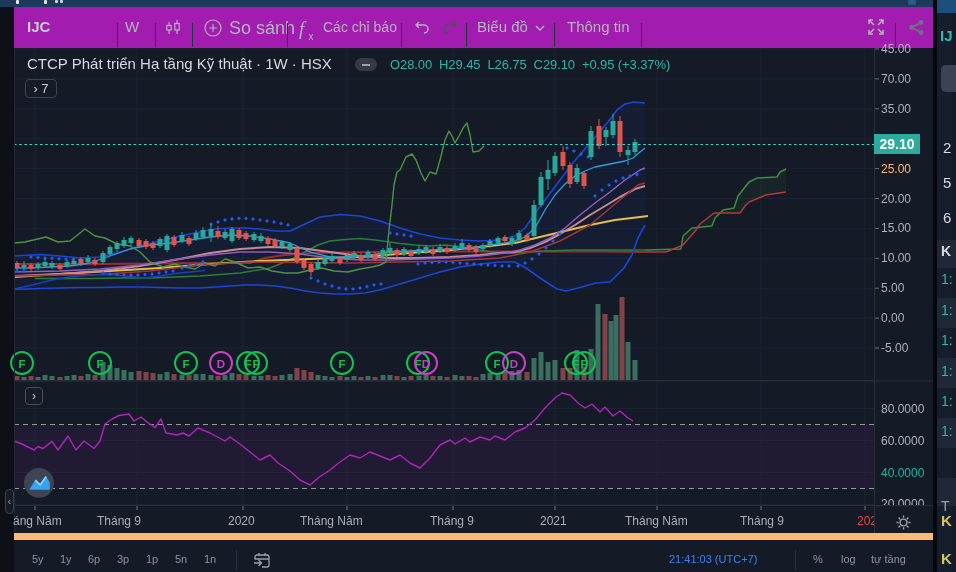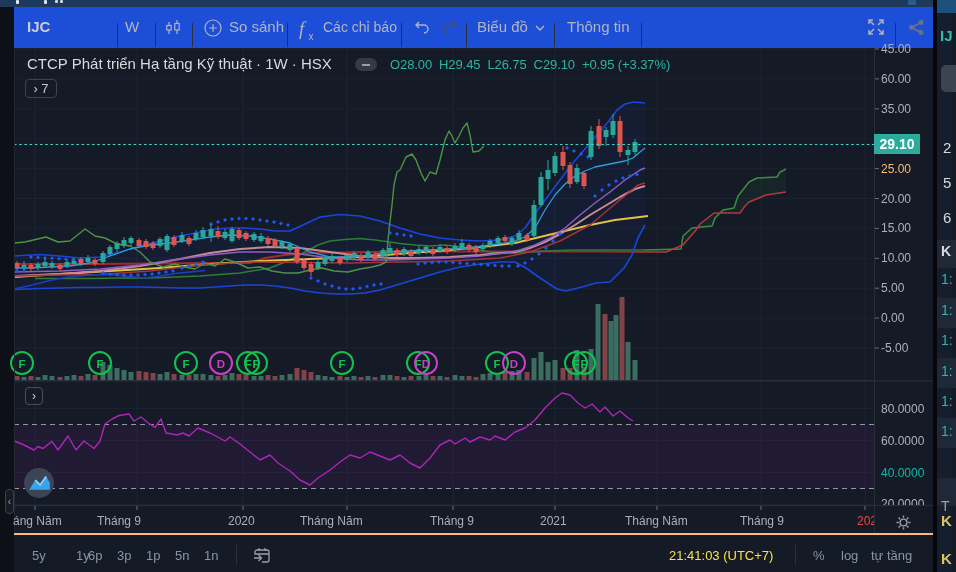--- a/index.html
+++ b/index.html
@@ -456,36 +456,36 @@
 <line x1="347" y1="506" x2="347" y2="510" stroke="#6a6e78" stroke-width="1"></line>
 <line x1="453" y1="506" x2="453" y2="510" stroke="#6a6e78" stroke-width="1"></line>
 <line x1="555" y1="506" x2="555" y2="510" stroke="#6a6e78" stroke-width="1"></line>
 <line x1="657" y1="506" x2="657" y2="510" stroke="#6a6e78" stroke-width="1"></line>
 <line x1="761" y1="506" x2="761" y2="510" stroke="#6a6e78" stroke-width="1"></line>
 <line x1="865" y1="506" x2="865" y2="510" stroke="#6a6e78" stroke-width="1"></line>
 <line x1="874.5" y1="505" x2="874.5" y2="533" stroke="#2a2e39" stroke-width="1"></line>
 <line x1="14.5" y1="48" x2="14.5" y2="533" stroke="#232835" stroke-width="1"></line>
 </svg>
 
-<div style="position:absolute;left:14px;top:7px;width:919px;height:41px;background:#1d4ed8">
+<div style="position:absolute;left:14px;top:7px;width:919px;height:41px;background:#a21caf">
  <div style="position:absolute;left:13px;top:11px;font-size:15px;font-weight:bold;color:#c9ccd4">IJC</div>
  <div class="sep" style="left:103px"></div>
  <div style="position:absolute;left:111px;top:11px;font-size:15px;color:#b2b5be">W</div>
  <div class="sep" style="left:141px"></div>
  <svg style="position:absolute;left:150px;top:12px" width="18" height="18" viewBox="0 0 18 18">
   <path d="M5 3v4M5 11v4M13 1v4M13 11v4" stroke="#b2b5be" stroke-width="1.2" fill="none"></path>
   <rect x="2.8" y="6.5" width="4.4" height="4.5" stroke="#b2b5be" stroke-width="1.2" fill="none"></rect>
   <rect x="10.8" y="4.5" width="4.4" height="6.5" stroke="#b2b5be" stroke-width="1.2" fill="none"></rect>
  </svg>
  <div class="sep" style="left:178px"></div>
  <svg style="position:absolute;left:190px;top:12px" width="18" height="18" viewBox="0 0 18 18">
   <circle cx="9" cy="9" r="8" stroke="#b2b5be" stroke-width="1.2" fill="none"></circle>
   <path d="M9 5.2v7.6M5.2 9h7.6" stroke="#b2b5be" stroke-width="1.2"></path>
  </svg>
- <div style="position:absolute;left:215px;top:11px;font-size:15px;color:#b2b5be">So sánh</div>
+ <div style="position:absolute;left:215px;top:11px;font-size:18px;color:#b2b5be">So sánh</div>
  <div class="sep" style="left:273px"></div>
  <svg style="position:absolute;left:282px;top:9px" width="26" height="26" viewBox="0 0 26 26">
   <text x="3" y="19" font-size="19" font-style="italic" fill="#b2b5be" font-family="Liberation Serif,serif">f</text>
   <text x="12.5" y="24" font-size="10" fill="#b2b5be" font-family="Liberation Sans,sans-serif">x</text>
  </svg>
  <div style="position:absolute;left:309px;top:12px;font-size:14px;color:#b2b5be">Các chỉ báo</div>
  <div class="sep" style="left:387px"></div>
  <svg style="position:absolute;left:400px;top:13px" width="16" height="14" viewBox="0 0 16 14">
   <path d="M5 2L2 5l3 3M2 5h8a4 4 0 0 1 0 8" stroke="#b2b5be" stroke-width="1.4" fill="none"></path>
  </svg>
@@ -522,21 +522,21 @@
 <div style="position:absolute;left:25px;top:387px;width:18px;height:18px;border:1px solid #4a4e59;border-radius:4px;color:#c9ccd4;font-size:12px;text-align:center;line-height:16px">›</div>
 
 <div style="position:absolute;left:24px;top:468px;width:30px;height:30px;border-radius:50%;background:#3d4454"></div>
 <svg style="position:absolute;left:28px;top:474px" width="23" height="17" viewBox="0 0 19 14">
  <path d="M1 13L6 5l4 4 5-7 3 5v6z" fill="#35a3f0"></path>
     <path d="M6 5l4 4 5-7" stroke="#8fd0fa" stroke-width="1.5" fill="none"></path>
 </svg>
 
 <div style="position:absolute;left:874px;top:134px;width:46px;height:20px;background:#2aab9c;color:#fff;font-size:14px;font-weight:bold;text-align:center;line-height:20px">29.10</div>
 <div style="position:absolute;left:881px;top:42px;font-size:12px;color:#adb1ba">45.00</div>
-<div style="position:absolute;left:881px;top:72px;font-size:12px;color:#adb1ba">60.00</div>
+<div style="position:absolute;left:881px;top:72px;font-size:12px;color:#adb1ba">70.00</div>
 <div style="position:absolute;left:881px;top:102px;font-size:12px;color:#adb1ba">35.00</div>
 <div style="position:absolute;left:881px;top:162px;font-size:12px;color:#fdba74">25.00</div>
 <div style="position:absolute;left:881px;top:192px;font-size:12px;color:#adb1ba">20.00</div>
 <div style="position:absolute;left:881px;top:221px;font-size:12px;color:#adb1ba">15.00</div>
 <div style="position:absolute;left:881px;top:251px;font-size:12px;color:#adb1ba">10.00</div>
 <div style="position:absolute;left:881px;top:281px;font-size:12px;color:#adb1ba">5.00</div>
 <div style="position:absolute;left:881px;top:311px;font-size:12px;color:#adb1ba">0.00</div>
 <div style="position:absolute;left:881px;top:341px;font-size:12px;color:#adb1ba">-5.00</div>
 
 <div style="position:absolute;left:881px;top:402px;font-size:12px;color:#adb1ba">80.0000</div>
@@ -554,34 +554,34 @@
 <div style="position:absolute;left:540px;top:514px;font-size:12px;color:#aab0b8;white-space:nowrap">2021</div>
 <div style="position:absolute;left:625px;top:514px;font-size:12px;color:#aab0b8;white-space:nowrap">Tháng Năm</div>
 <div style="position:absolute;left:740px;top:514px;font-size:12px;color:#aab0b8;white-space:nowrap">Tháng 9</div>
 <div style="position:absolute;left:857px;top:514px;font-size:12px;color:#ef4444;width:17px;overflow:hidden;white-space:nowrap">202</div>
 
 <svg style="position:absolute;left:896px;top:515px" width="15" height="15" viewBox="0 0 15 15">
  <circle cx="7.5" cy="7.5" r="3.4" stroke="#9aa0aa" stroke-width="1.4" fill="none"></circle>
  <path d="M7.5 0.5v2.2M7.5 12.3v2.2M0.5 7.5h2.2M12.3 7.5h2.2M2.6 2.6l1.6 1.6M12.4 2.6l-1.6 1.6M2.6 12.4l1.6-1.6M12.4 12.4l-1.6-1.6" stroke="#9aa0aa" stroke-width="1.4"></path>
 </svg>
 
-<div style="position:absolute;left:14px;top:533px;width:919px;height:25px;background:#141a26;border-top:2px solid #fdba74;font-size:13px;color:#8b93a6">
+<div style="position:absolute;left:14px;top:533px;width:919px;height:25px;background:#141a26;border-top:7px solid #fdba74;font-size:11px;color:#8b93a6">
  <div style="position:absolute;left:18px;top:13px">5y</div>
-    <div style="position:absolute;left:62px;top:13px">1y</div>
+    <div style="position:absolute;left:46px;top:13px">1y</div>
     <div style="position:absolute;left:74px;top:13px">6p</div>
     <div style="position:absolute;left:103px;top:13px">3p</div>
     <div style="position:absolute;left:132px;top:13px">1p</div>
     <div style="position:absolute;left:161px;top:13px">5n</div>
     <div style="position:absolute;left:190px;top:13px">1n</div>
  <div style="position:absolute;left:222px;top:10px;width:1px;height:20px;background:#2a3040"></div>
  <svg style="position:absolute;left:239px;top:12px" width="18" height="17" viewBox="0 0 18 17">
   <path d="M4 3h10a2 2 0 0 1 2 2v8a2 2 0 0 1-2 2H9M4 3a2 2 0 0 0-2 2v2h14M6 1v3M12 1v3" stroke="#9aa0aa" stroke-width="1.3" fill="none"></path>
   <path d="M1 11h7M5.5 8l3 3-3 3" stroke="#9aa0aa" stroke-width="1.3" fill="none"></path>
  </svg>
- <div style="position:absolute;left:655px;top:13px;color:#fde047">21:41:03 (UTC+7)</div>
+ <div style="position:absolute;left:655px;top:13px;color:#3b82f6">21:41:03 (UTC+7)</div>
  <div style="position:absolute;left:781px;top:10px;width:1px;height:20px;background:#2a3040"></div>
  <div style="position:absolute;left:799px;top:13px">%</div>
  <div style="position:absolute;left:827px;top:13px">log</div>
  <div style="position:absolute;left:857px;top:13px">tự tầng</div>
 </div>
 
 <div style="position:absolute;left:933px;top:0;width:4px;height:572px;background:#05070c"></div>
 <div style="position:absolute;left:937px;top:0;width:15px;height:572px;background:#151e2c">
  <div style="position:absolute;left:0;top:0;width:19px;height:13px;background:#1d4f7c"></div>
  <div style="position:absolute;left:0;top:240px;width:19px;height:28px;background:#1e2836"></div>

